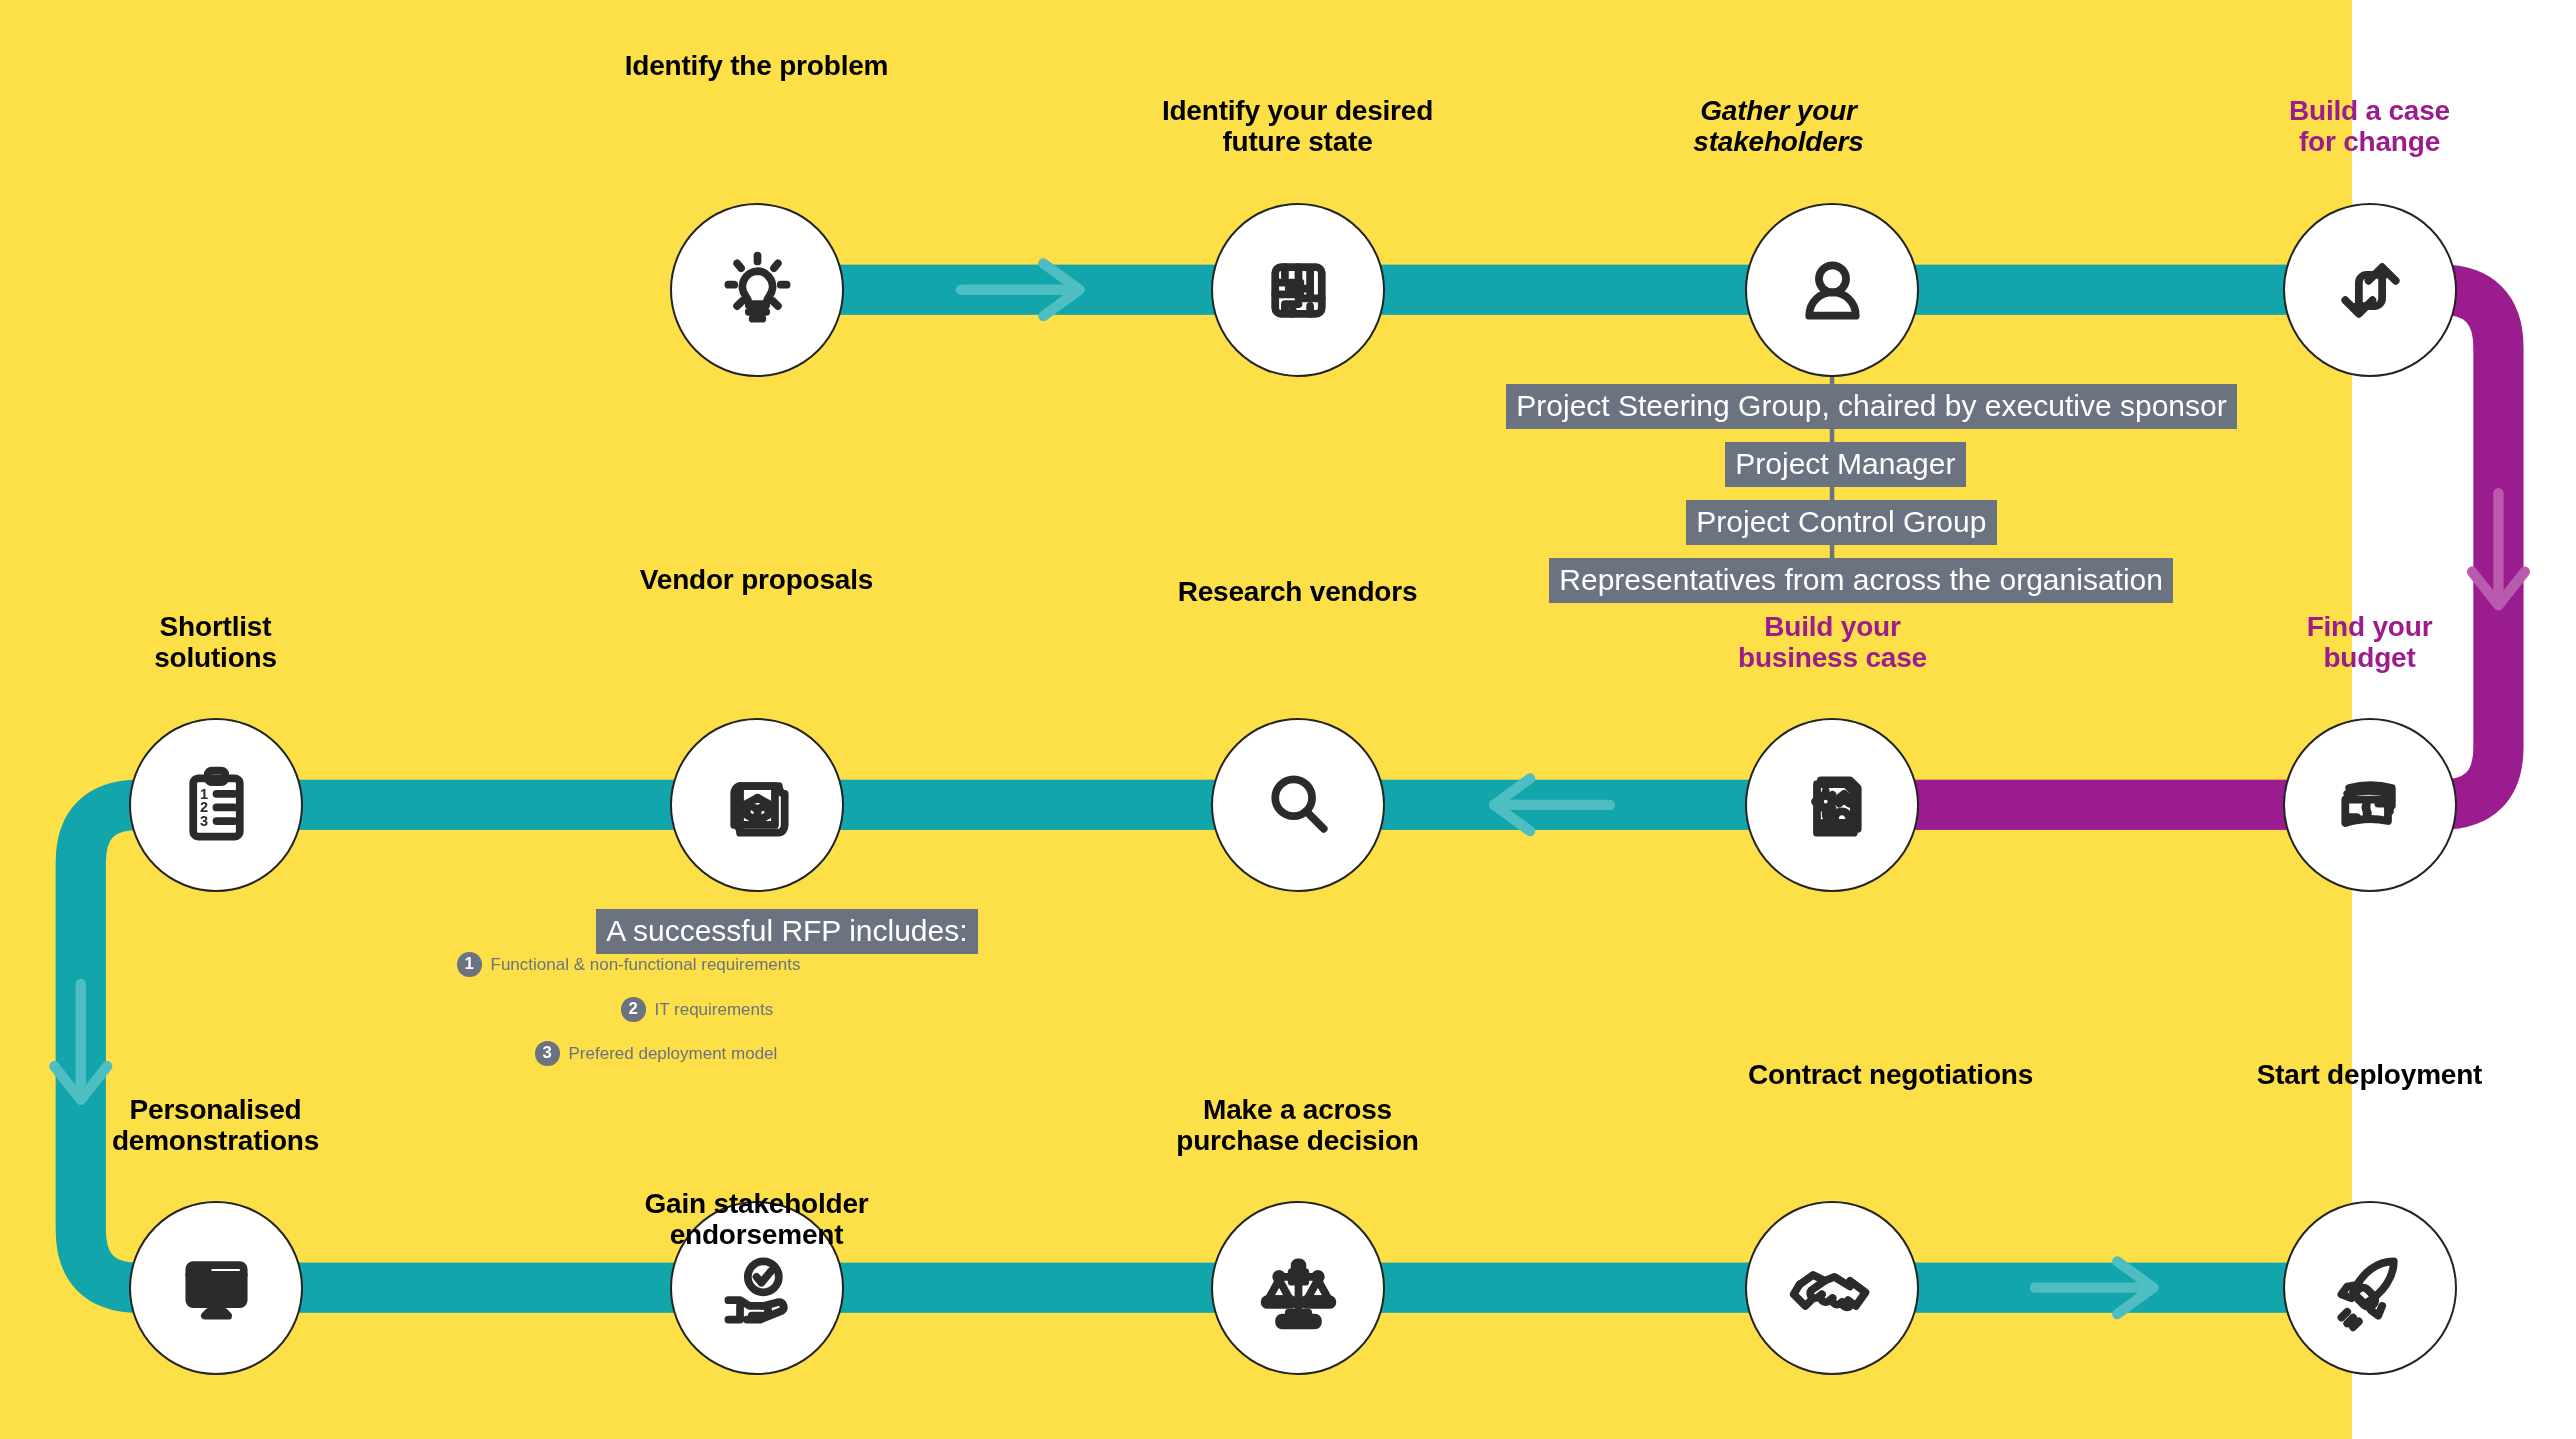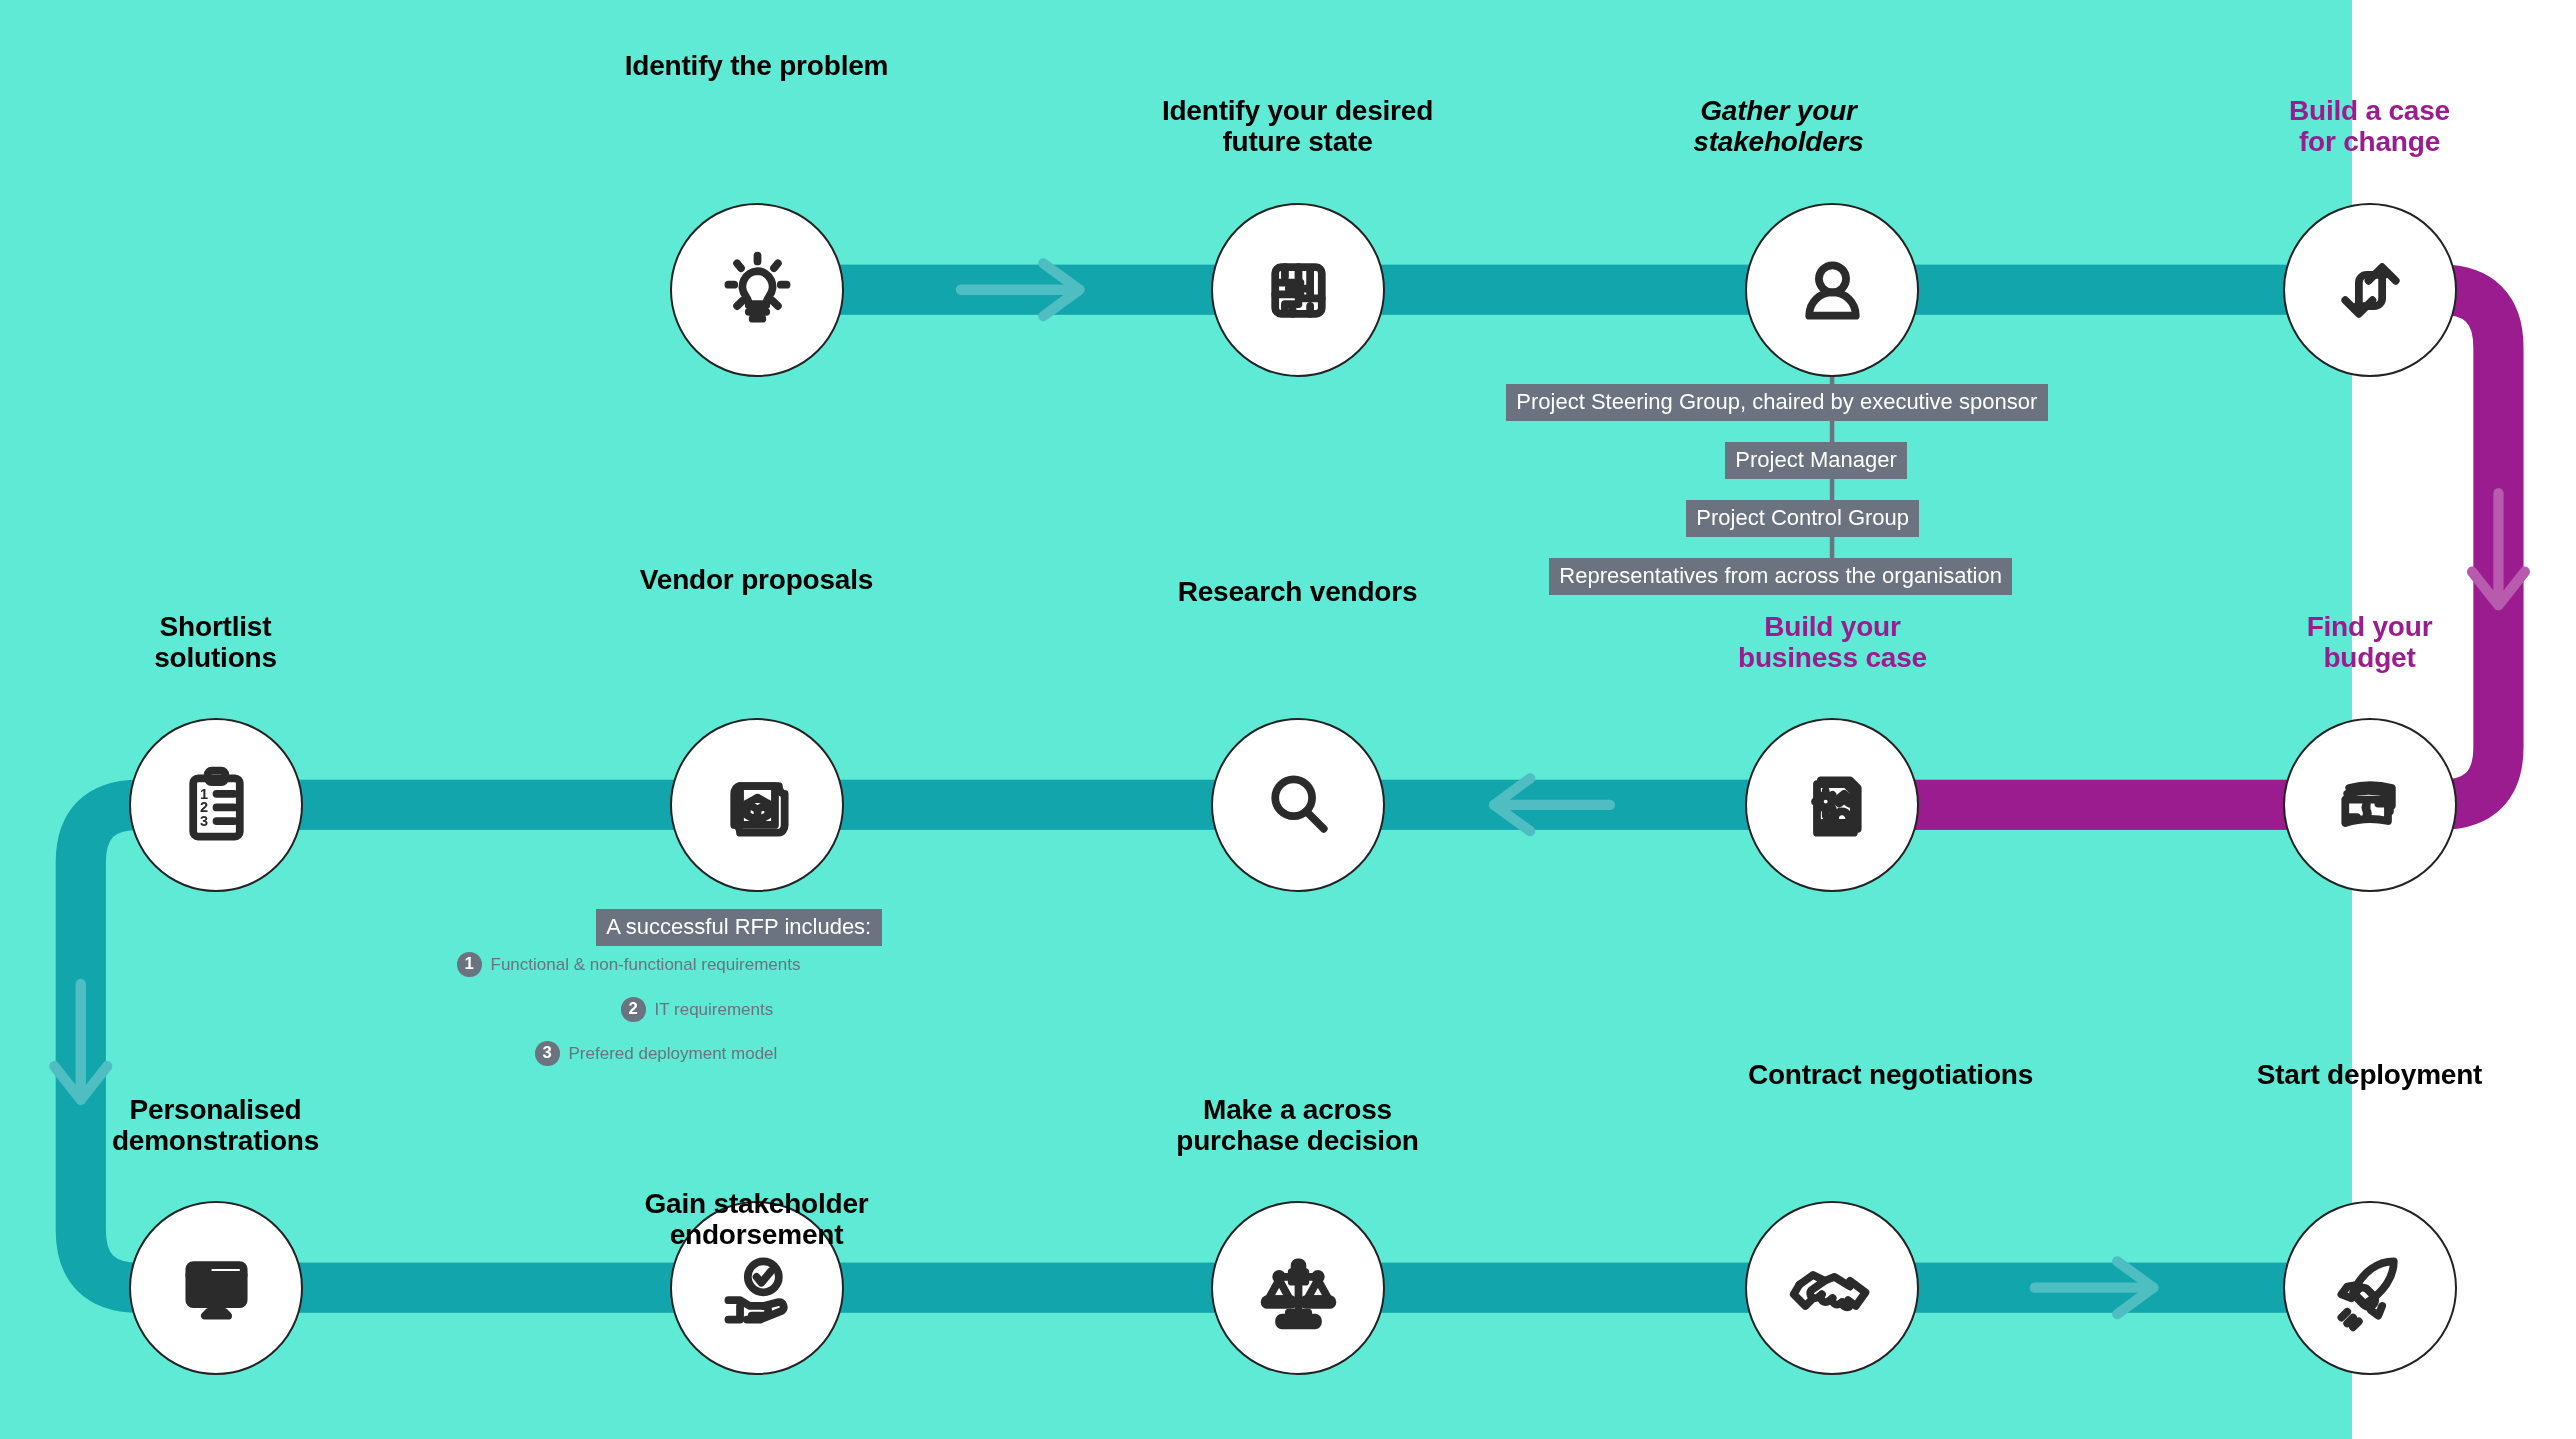--- a/index.html
+++ b/index.html
@@ -6,21 +6,21 @@
   * { box-sizing: border-box; margin: 0; padding: 0; }
   html, body {
     width: 2576px; height: 1439px;
     background: #ffffff;
     font-family: "Liberation Sans", sans-serif;
     overflow: hidden;
   }
   #stage {
     position: relative;
     width: 2352px; height: 1439px;
-    background: #5eead4;
+    background: #fde047;
   }
   #flow-svg {
     position: absolute; left: 0; top: 0;
     width: 2576px; height: 1439px;
     pointer-events: none;
   }
   .node {
     position: absolute;
     width: 174px; height: 174px;
     border-radius: 50%;
@@ -44,21 +44,21 @@
     letter-spacing: -0.2px;
     z-index: 6;
     white-space: pre-line;
   }
   .node-label.accent { color: #9B1C8E; }
 
   .callout-box {
     position: absolute;
     background: #6B7280;
     color: #ffffff;
-    font-size: 22px;
+    font-size: 30px;
     line-height: 1;
     padding: 7px 10.3px 8.4px 10.3px;
     white-space: nowrap;
     z-index: 7;
   }
   .list-row {
     position: absolute;
     display: flex;
     align-items: center;
     gap: 9px;

